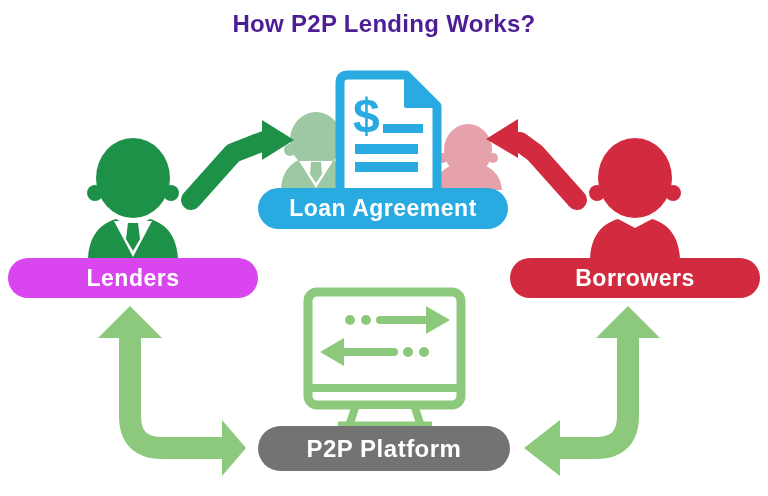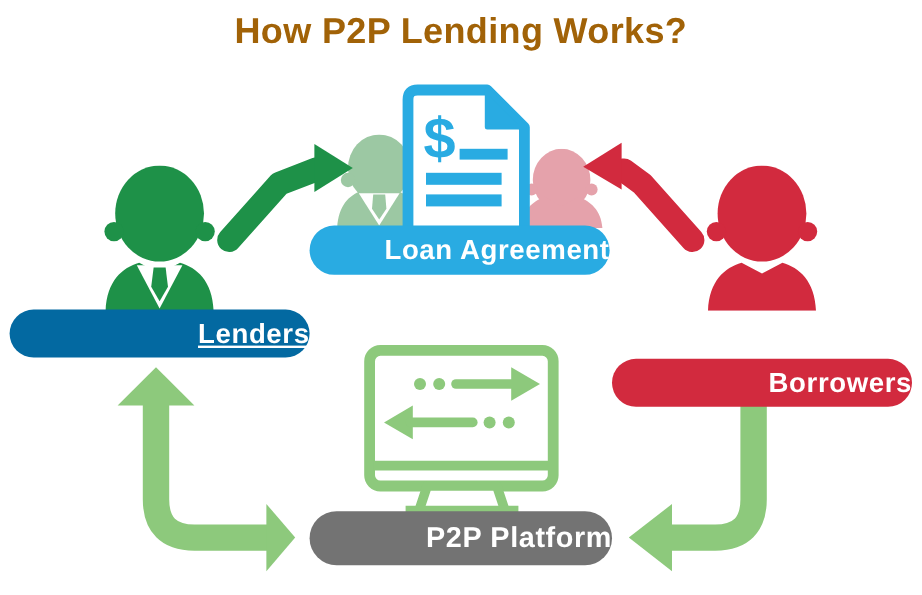--- a/index.html
+++ b/index.html
@@ -3,30 +3,30 @@
 <meta charset="utf-8">
 <style>
   html,body{margin:0;padding:0;background:#ffffff;}
   .canvas{
     position:relative;width:768px;height:496px;overflow:hidden;background:#ffffff;
     font-family:"Liberation Sans", sans-serif;
   }
   .abs{position:absolute;}
   .title{
     position:absolute;top:10px;left:0;width:768px;margin:0;
-    text-align:center;font-size:30px;font-weight:600;color:#a16207;
+    text-align:center;font-size:24px;font-weight:600;color:#4c1d95;
     letter-spacing:0.3px;
   }
   .pill{
-    position:absolute;display:flex;align-items:center;justify-content:flex-end;
+    position:absolute;display:flex;align-items:center;justify-content:center;
     color:#ffffff;font-weight:600;font-size:23px;letter-spacing:0.5px;
     border-radius:24px;white-space:nowrap;
   }
-  .pill-lenders{left:8px;top:258px;width:250px;height:40px;background:#0369a1;text-decoration:underline;}
-  .pill-borrowers{left:510px;top:258px;width:250px;height:40px;background:#d22a3e;margin-top:41px;}
+  .pill-lenders{left:8px;top:258px;width:250px;height:40px;background:#d946ef;}
+  .pill-borrowers{left:510px;top:258px;width:250px;height:40px;background:#d22a3e;}
   .pill-loan{left:258px;top:188px;width:250px;height:41px;background:#29abe2;z-index:6;}
   .pill-p2p{left:258px;top:426px;width:252px;height:45px;background:#737373;font-size:24px;z-index:6;}
   .z1{z-index:1}.z2{z-index:2}.z3{z-index:3}.z4{z-index:4}.z5{z-index:5}
 </style>
 </head>
 <body>
 
 <div class="canvas">
 
   <h1 class="title">How P2P Lending Works?</h1>

